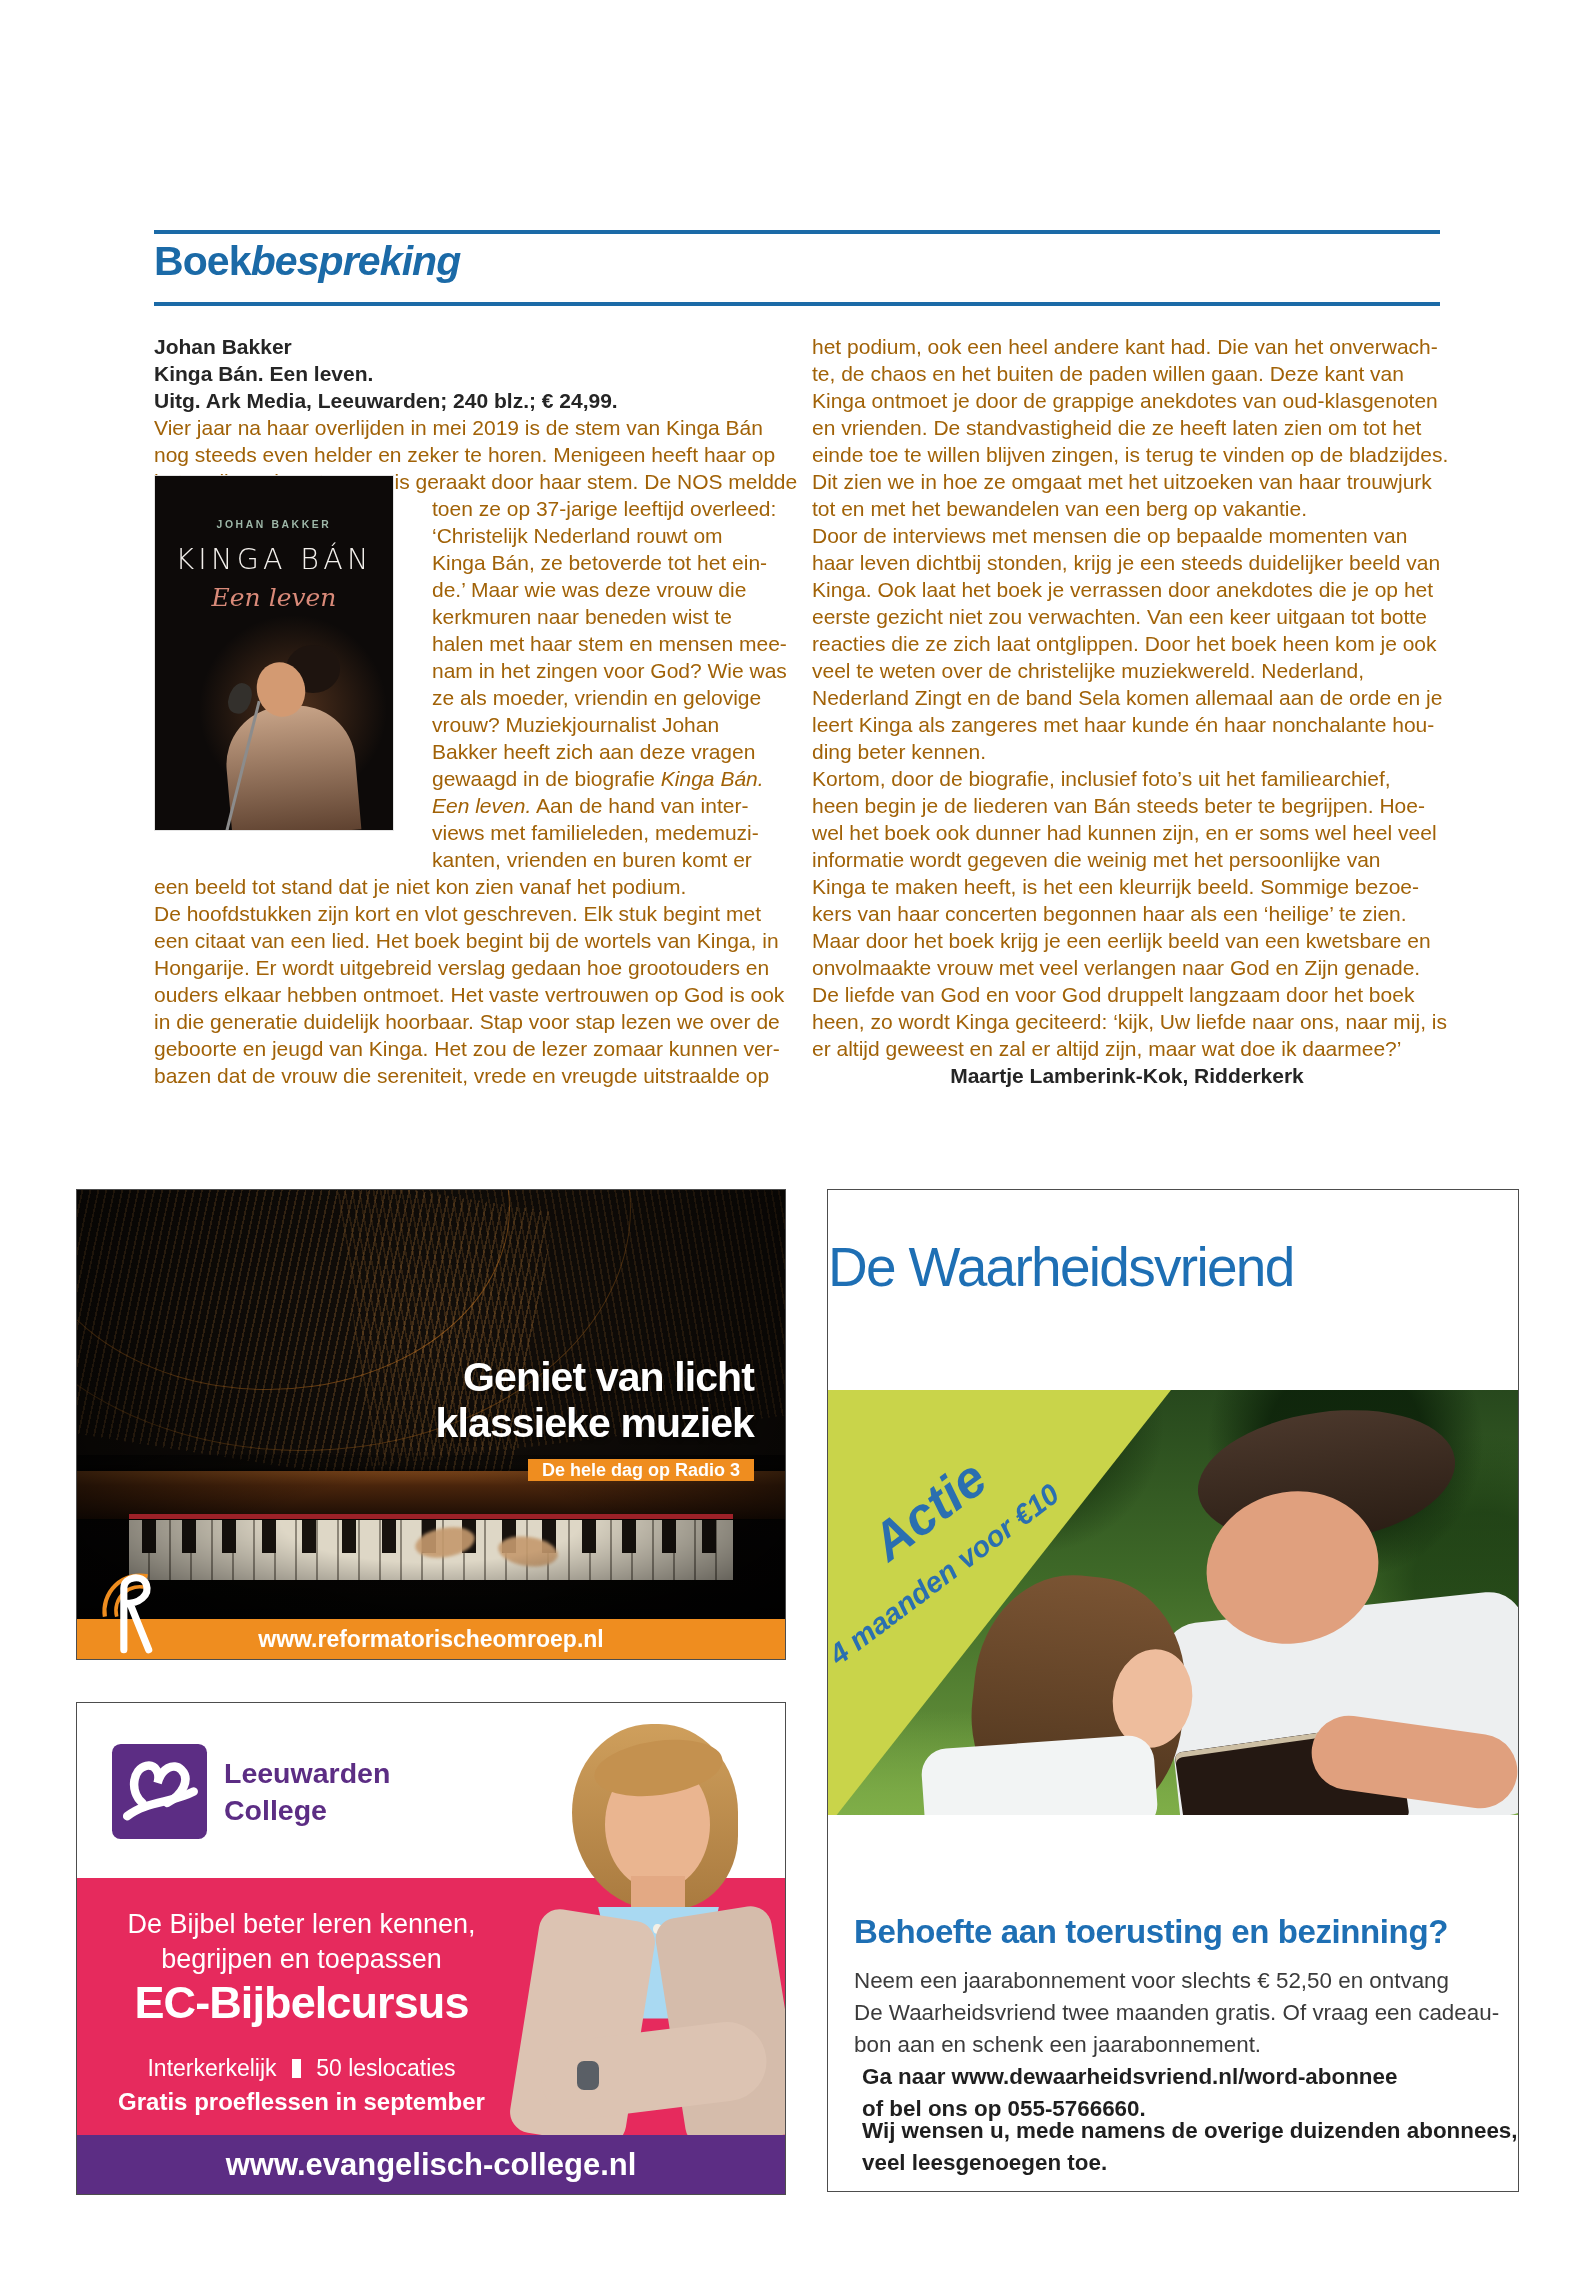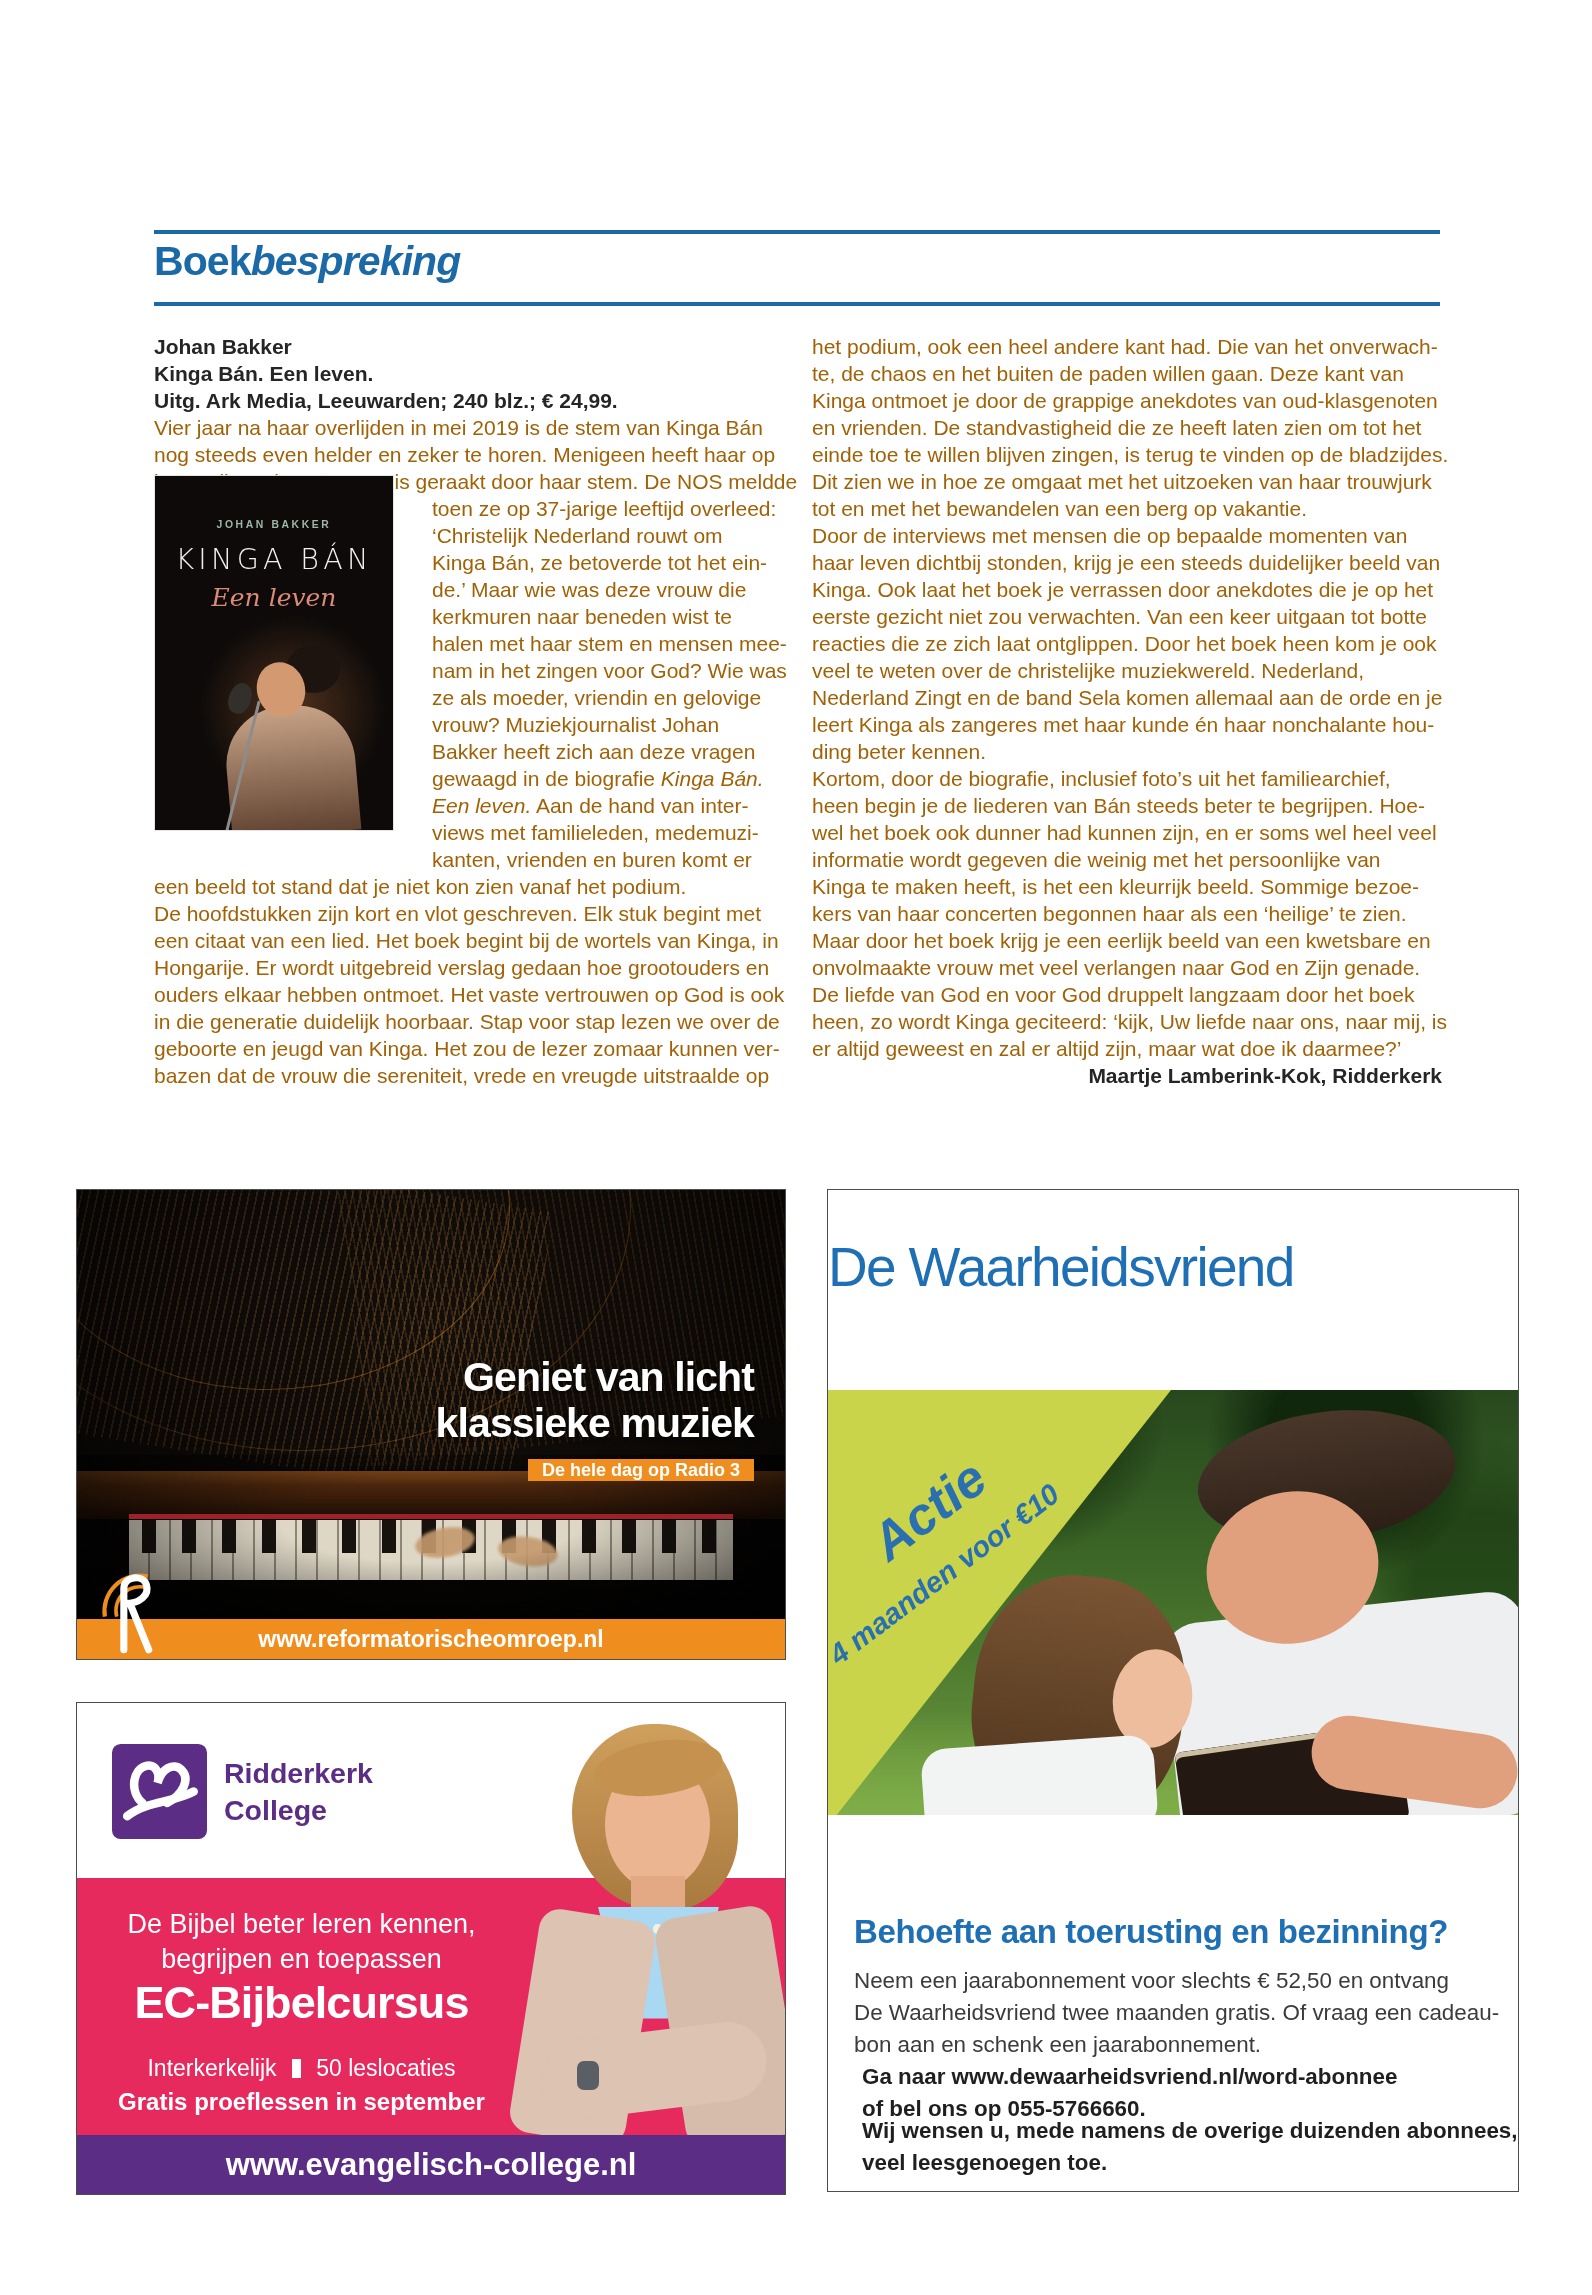--- a/index.html
+++ b/index.html
@@ -10,21 +10,21 @@
   .rule{position:absolute;left:154px;width:1286px;height:3.5px;background:#1b6aa7;}
   .pagetitle{position:absolute;left:154px;top:238px;font-size:41px;color:#1b6aa7;letter-spacing:-0.9px;}
   .pagetitle .b{font-weight:bold;}
   .pagetitle .i{font-weight:bold;font-style:italic;}
 
   
   .col{position:absolute;top:333px;}
   .line{white-space:nowrap;height:27px;line-height:27px;font-size:21px;color:#a16207;}
   .boldline .line, .line.bold{font-weight:bold;color:#252525;}
   .indented .line{padding-left:278px;}
-  .sig{font-weight:bold;color:#252525;text-align:right;height:27px;line-height:27px;font-size:21px;}
+  .sig{font-weight:bold;color:#252525;text-align:center;height:27px;line-height:27px;font-size:21px;}
 
   
   .cover{position:absolute;left:155px;top:476px;width:238px;height:354px;background:#0d0a09;overflow:hidden;
          box-shadow:0 0 0 0.9px #e2e2e2;}
   .cover .glow{position:absolute;left:43px;top:138px;width:190px;height:190px;border-radius:50%;
          background:radial-gradient(circle,rgba(255,150,80,.28),rgba(255,150,80,0) 70%);}
   .cover .author{position:absolute;left:0;top:43px;width:100%;text-align:center;font-size:10.4px;letter-spacing:2.6px;
          color:#9db7a8;font-weight:bold;}
   .cover .ctitle{position:absolute;left:0;top:67px;width:100%;text-align:center;font-size:28.5px;letter-spacing:4.3px;
          color:#f3f0ec;font-family:"DejaVu Sans",sans-serif;font-weight:200;}
@@ -304,21 +304,21 @@
 
   <div class="ad" id="ec-ad">
     <div class="ec-pink"></div>
     <div class="ec-logo">
       <svg viewBox="0 0 100 100" style="width:100%;height:100%;">
         <path d="M32 62 C18 50 22 26 36 23 C46 21 51 31 48 41 C52 26 65 19 73 27 C83 37 74 54 58 62" fill="none" stroke="#ffffff" stroke-width="9" stroke-linecap="round"></path>
         <path d="M16 76 C36 60 64 62 86 50" fill="none" stroke="#ffffff" stroke-width="9" stroke-linecap="round"></path>
       </svg>
     </div>
     <div class="ec-brand">
-      <div>Ridderkerk</div>
+      <div>Leeuwarden</div>
       <div>College</div>
     </div>
     <div class="woman">
       <div class="w-hair"></div>
       <div class="w-face"></div>
       <div class="w-fringe"></div>
       <div class="w-neck"></div>
       <div class="w-top"></div>
       <div class="w-pearl"></div>
       <div class="w-jacketL"></div>

